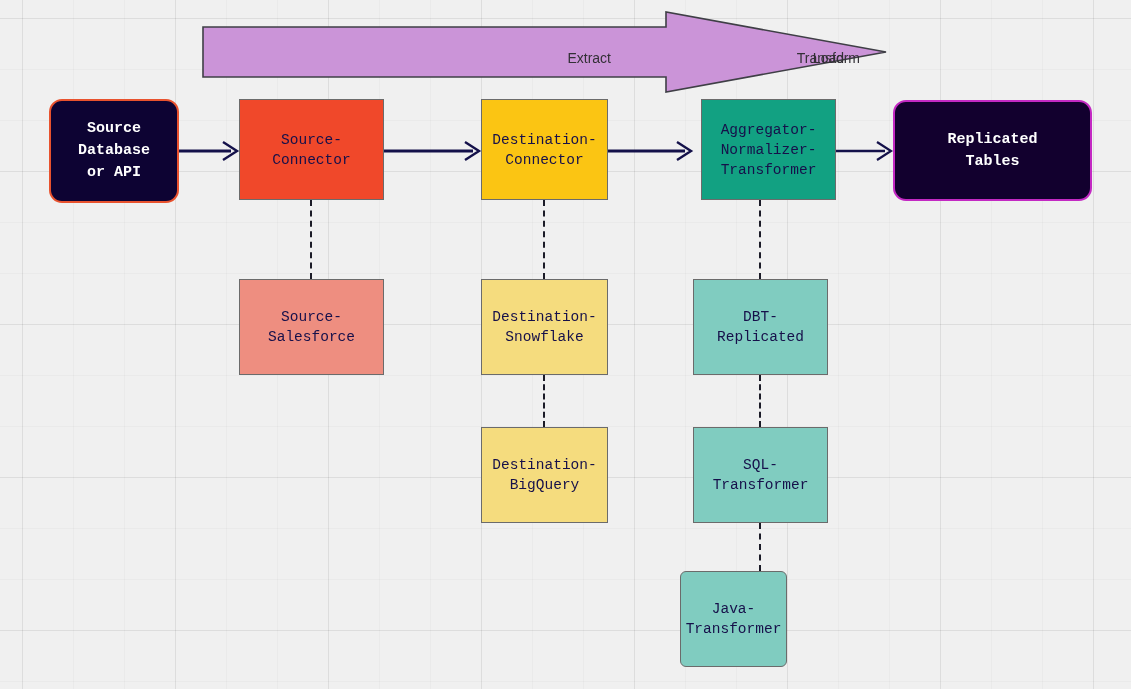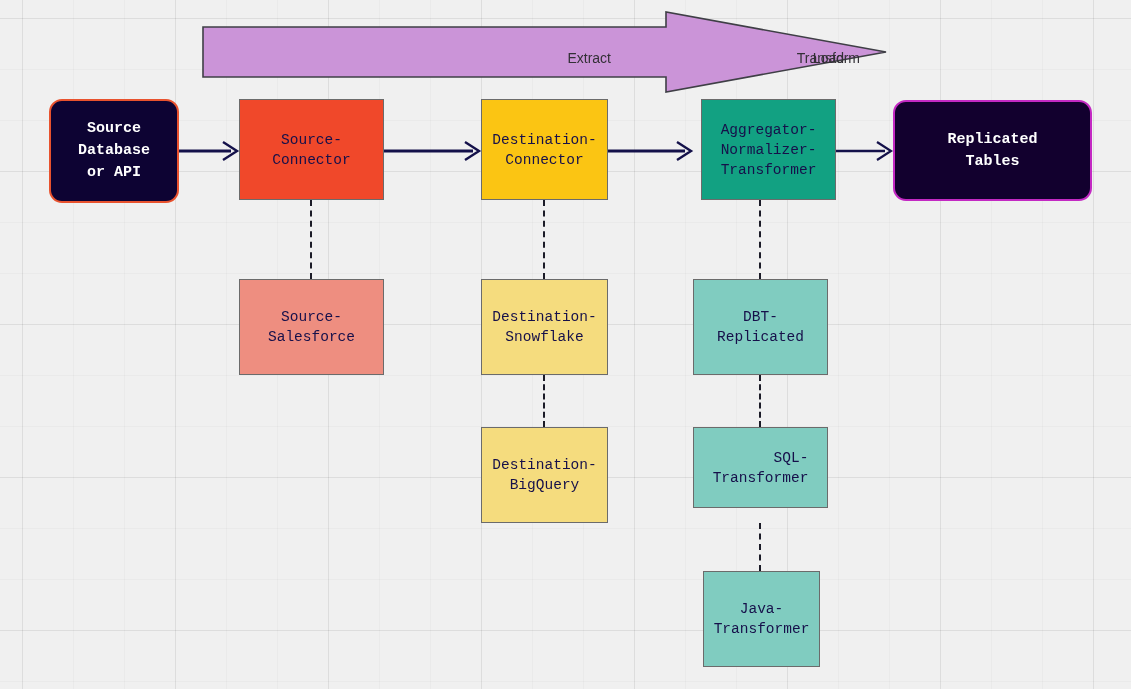--- a/index.html
+++ b/index.html
@@ -146,19 +146,19 @@
 
   <div class="node rect" style="left:481px;top:279px;width:127px;height:96px;background:#f5dc7e;">Destination-
 Snowflake</div>
 
   <div class="node rect" style="left:481px;top:427px;width:127px;height:96px;background:#f5dc7e;">Destination-
 BigQuery</div>
 
   <div class="node rect" style="left:693px;top:279px;width:135px;height:96px;background:#80ccc0;">DBT-
 Replicated</div>
 
-  <div class="node rect" style="left:693px;top:427px;width:135px;height:81px;background:#80ccc0;text-align:right;">SQL-
+  <div class="node rect" style="left:693px;top:427px;width:135px;height:96px;background:#80ccc0;">SQL-
 Transformer</div>
 
-  <div class="node rect" style="left:703px;top:571px;width:117px;height:96px;background:#80ccc0;">Java-
+  <div class="node rect" style="left:680px;top:571px;width:107px;height:96px;background:#80ccc0;border-radius:6px;">Java-
 Transformer</div>
 
 </div>
 
 </body></html>

